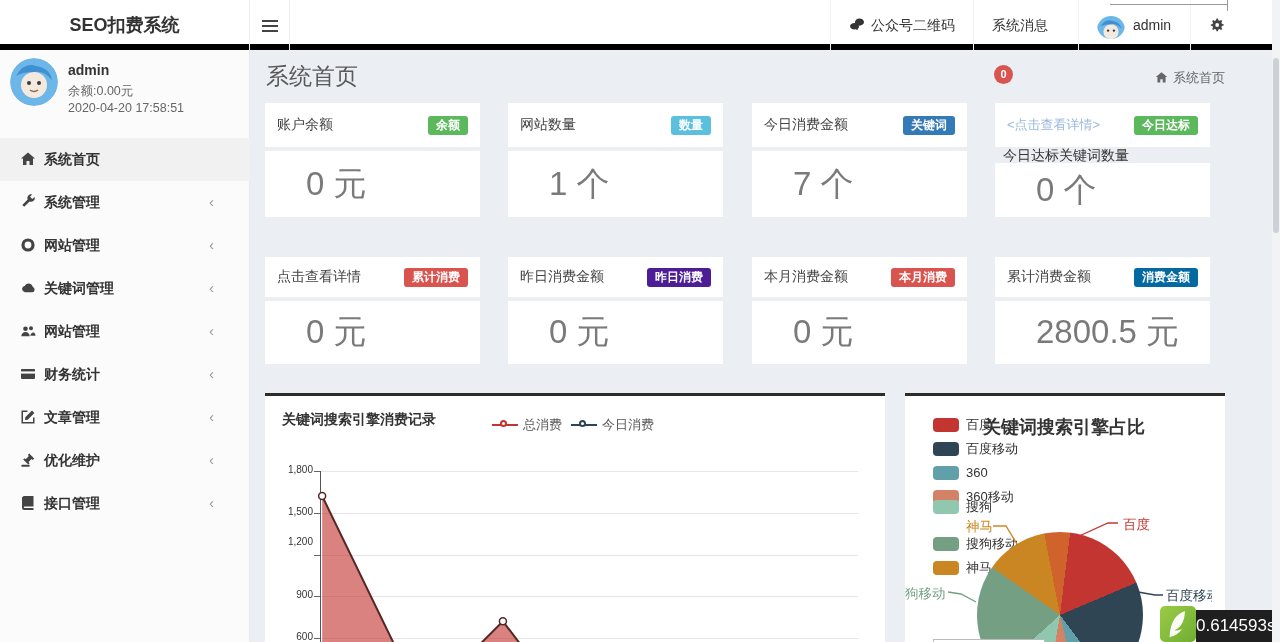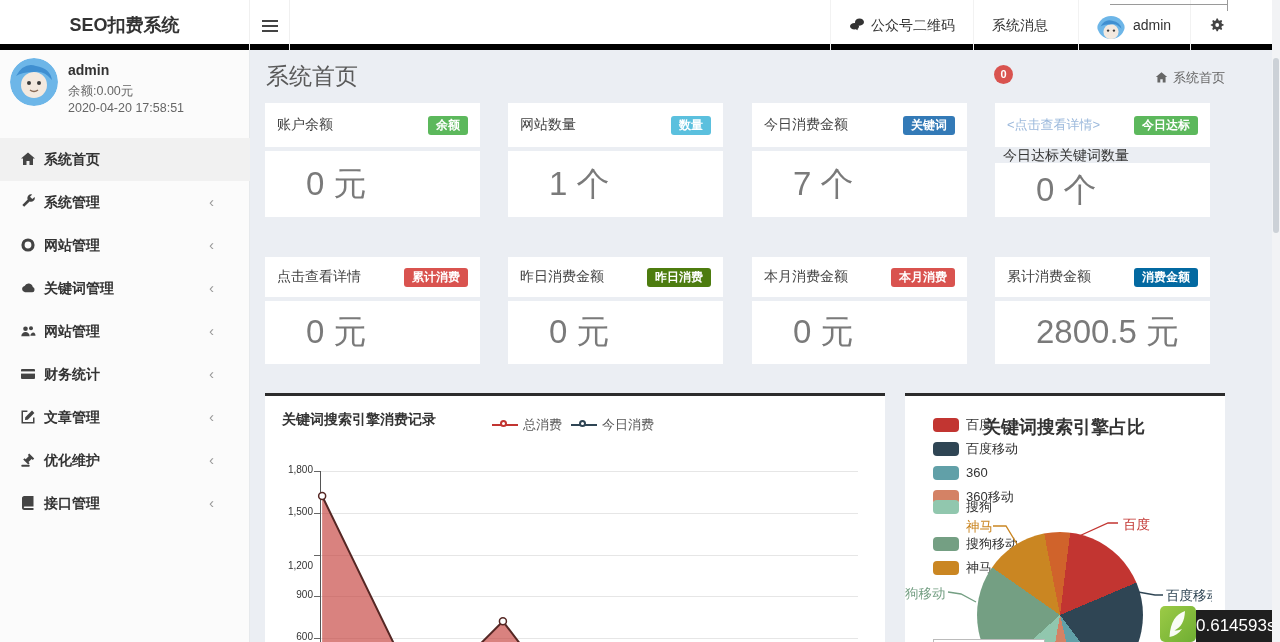--- a/index.html
+++ b/index.html
@@ -282,21 +282,21 @@
         <span class="card-title">点击查看详情</span>
         <span class="badge" style="background: rgb(217, 83, 79);">累计消费</span>
       </div>
     <div class="card-body">
         <span class="card-value">0 元</span>
       </div>
   </div>
   <div class="card r2" style="left:508px; top:257px;">
     <div class="card-head">
         <span class="card-title">昨日消费金额</span>
-        <span class="badge" style="background: #4d7c0f;">昨日消费</span>
+        <span class="badge" style="background: #4c1d95;">昨日消费</span>
       </div>
     <div class="card-body">
         <span class="card-value">0 元</span>
       </div>
   </div>
   <div class="card r2" style="left:752px; top:257px;">
     <div class="card-head">
         <span class="card-title">本月消费金额</span>
         <span class="badge" style="background: rgb(217, 83, 79);">本月消费</span>
       </div>
@@ -329,21 +329,21 @@
     <div class="gridline" style="top:200px"></div>
     <div class="gridline" style="top:242px"></div>
     <div class="y-axis"></div>
     <div class="tick-dash" style="top:75px"></div>
     <div class="tick-dash" style="top:117px"></div>
     <div class="tick-dash" style="top:159px"></div>
     <div class="tick-dash" style="top:200px"></div>
     <div class="tick-dash" style="top:242px"></div>
     <div class="y-tick" style="top:68px">1,800</div>
     <div class="y-tick" style="top:110px">1,500</div>
-    <div class="y-tick" style="top:164px">1,200</div>
+    <div class="y-tick" style="top:140px">1,200</div>
     <div class="y-tick" style="top:193px">900</div>
     <div class="y-tick" style="top:235px">600</div>
 
     <svg id="area-svg" width="620" height="249" viewBox="0 0 620 249">
         <polygon points="57.152,100.05 157.22,306.01666666666665 237.92000000000002,225.3 307.86,317.15 307.86,340 57.152,340" fill="rgba(194,53,49,0.62)"></polygon>
         <polyline points="57.152,100.05 157.22,306.01666666666665 237.92000000000002,225.3 307.86,317.15" fill="none" stroke="#552724" stroke-width="2"></polyline>
         <circle cx="57.152" cy="100.05" r="3.5" fill="#fff" stroke="#552724" stroke-width="1.5"></circle>
         <circle cx="237.92000000000002" cy="225.3" r="3.5" fill="#fff" stroke="#552724" stroke-width="1.5"></circle>
       </svg>
   </div>

